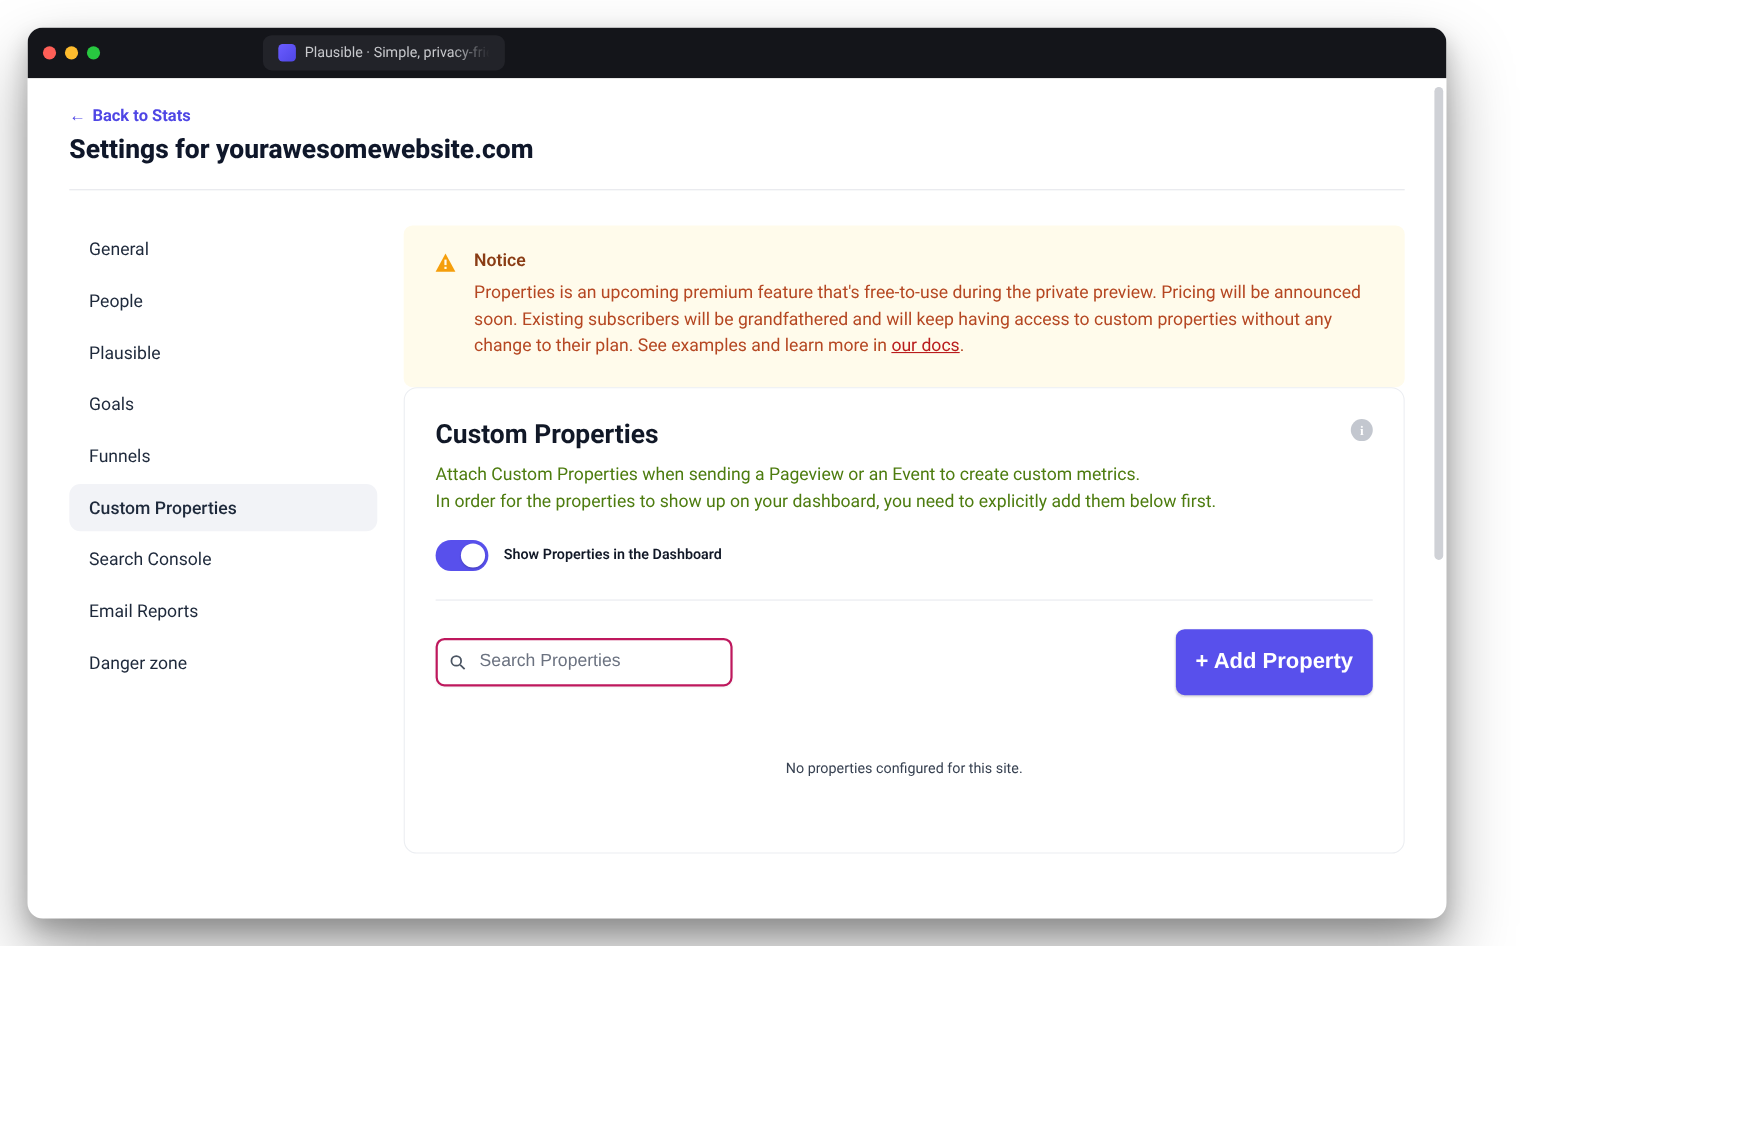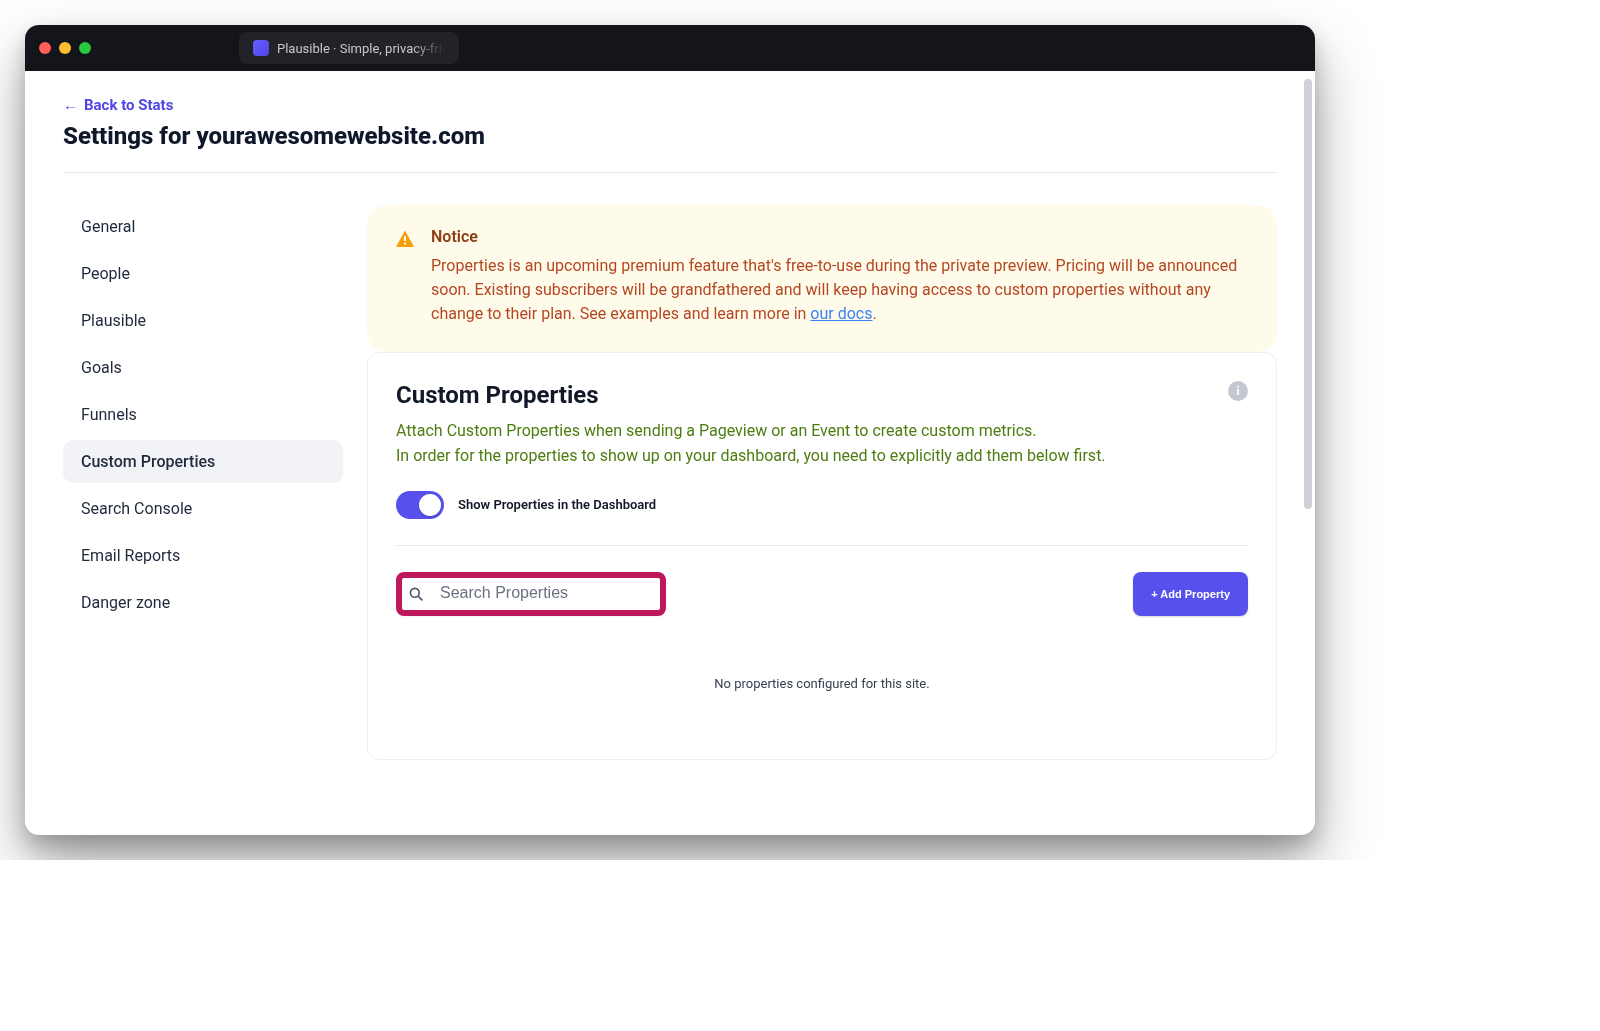--- a/index.html
+++ b/index.html
@@ -115,32 +115,32 @@
     font-weight:500;
   }
 
   .main{
     flex:1;
     min-width:0;
   }
 
   .notice{
     background:#fffbeb;
-    border-radius:20px;
+    border-radius:8px;
     padding:22px 28px 26px 28px;
     display:flex;
     gap:16px;
     justify-content:center;
   }
   .notice-icon{
     width:20px;height:20px;flex-shrink:0; color:#f59e0b; margin-top:2px;
   }
   .notice-title{ color:#8a3c14; font-weight:600; font-size:16px; margin-bottom:8px;}
   .notice-body{ color:#b54722; font-size:16px; line-height:1.5;}
-  .notice-body a{ color:#3b82f6; }
+  .notice-body a{ color:#b91c1c; }
 
   .card{
     background:#fff;
     border:1px solid #eceef2;
     border-radius:12px;
     padding:28px;
     margin-top:0;
   }
   .card-header{display:flex;align-items:flex-start;justify-content:space-between;}
   .section-title{font-size:24px;font-weight:700;color:#111827;}
@@ -157,31 +157,31 @@
   }
   .toggle-label{font-weight:600;color:#111827;font-size:13px;}
 
   .hr2{border:none;border-top:1px solid #e8eaef;margin:26px 0;}
 
   .row2{display:flex;align-items:center;justify-content:space-between;gap:16px;}
   .search-wrap{
     position:relative;width:270px;
   }
   .search-input{
-    width:100%;height:44px;border:6px solid #be185d;border-radius:8px;
+    width:100%;height:44px;border:2px solid #be185d;border-radius:8px;
     padding:0 14px 2px 38px;font-size:16px;color:#374151;outline:none;
     box-shadow:0 1px 2px rgba(0,0,0,0.04);
   }
   .search-input::placeholder{color:#6b7280;}
   .search-wrap .sicon{
     position:absolute;left:12px;top:50%;transform:translateY(-50%);width:16px;height:16px;color:#4b5563;
   }
   .add-btn{
     background:#5850ec;color:#fff;border:none;border-radius:8px;
-    padding:0 18px;height:44px;font-size:11px;font-weight:600;cursor:pointer;
+    padding:0 18px;height:60px;font-size:20px;font-weight:600;cursor:pointer;
     box-shadow:0 1px 2px rgba(0,0,0,0.15);
   }
   .empty{
     text-align:center;color:#374151;font-size:13px;padding:60px 0 40px 0;
   }
 </style>
 </head>
 <body>
 
 <div class="window">

